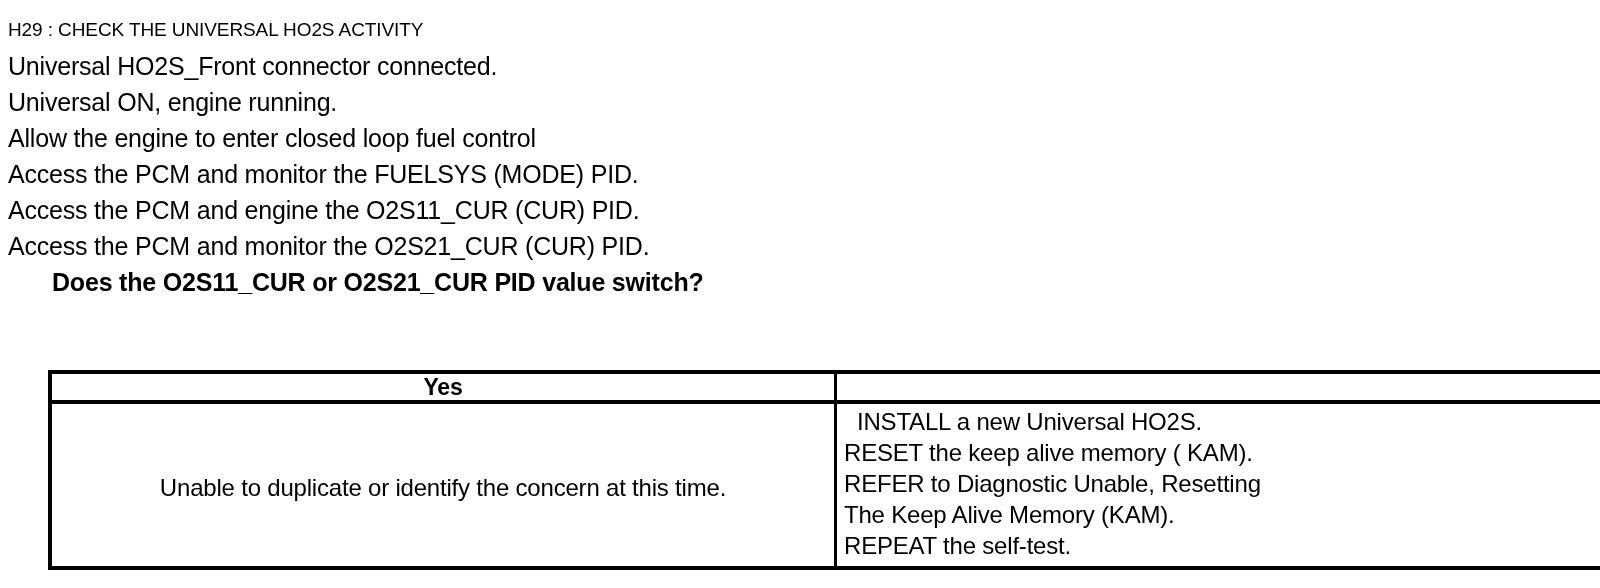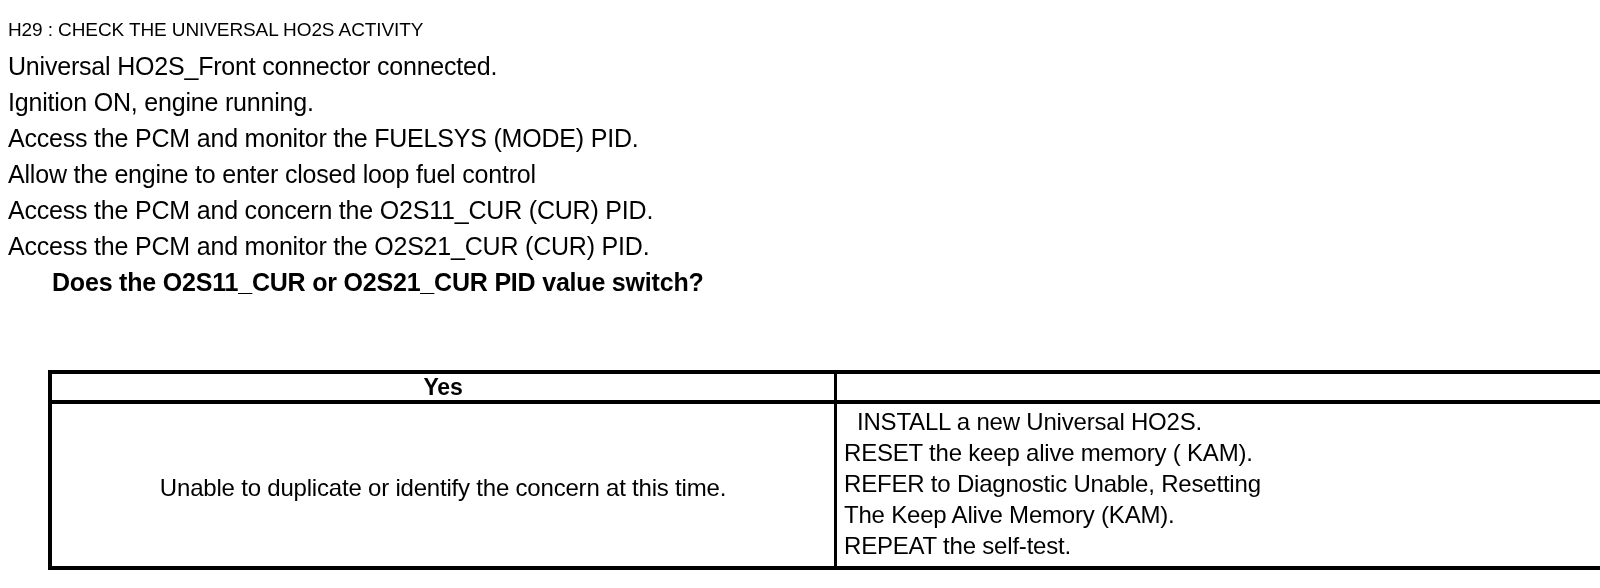--- a/index.html
+++ b/index.html
@@ -122,24 +122,24 @@
     padding-left: 19px;
   }
 </style>
 </head>
 <body>
 
 <div class="step-title">H29 : CHECK THE UNIVERSAL HO2S ACTIVITY</div>
 
 <div class="steps">
   <div class="step-line">Universal HO2S_Front connector connected.</div>
-  <div class="step-line">Ignition ON, engine running.</div>
+  <div class="step-line">Universal ON, engine running.</div>
+  <div class="step-line">Allow the engine to enter closed loop fuel control</div>
   <div class="step-line">Access the PCM and monitor the  FUELSYS (MODE) PID.</div>
-  <div class="step-line">Allow the engine to enter closed loop fuel control</div>
-  <div class="step-line">Access the PCM and concern the  O2S11_CUR (CUR) PID.</div>
+  <div class="step-line">Access the PCM and engine the  O2S11_CUR (CUR) PID.</div>
   <div class="step-line">Access the PCM and monitor the  O2S21_CUR (CUR) PID.</div>
   <div class="step-line bold">Does the O2S11_CUR or O2S21_CUR  PID value switch?</div>
 </div>
 
 <div class="result-table">
 
   <div class="table-head">
     <div class="col-yes">
       <div class="head-label">Yes</div>
     </div>

